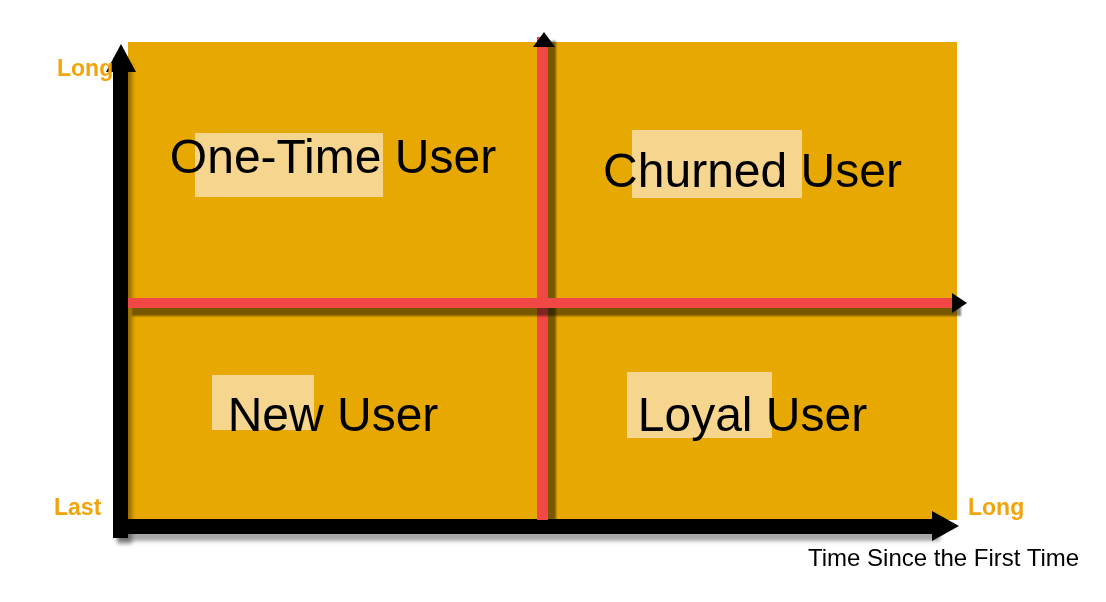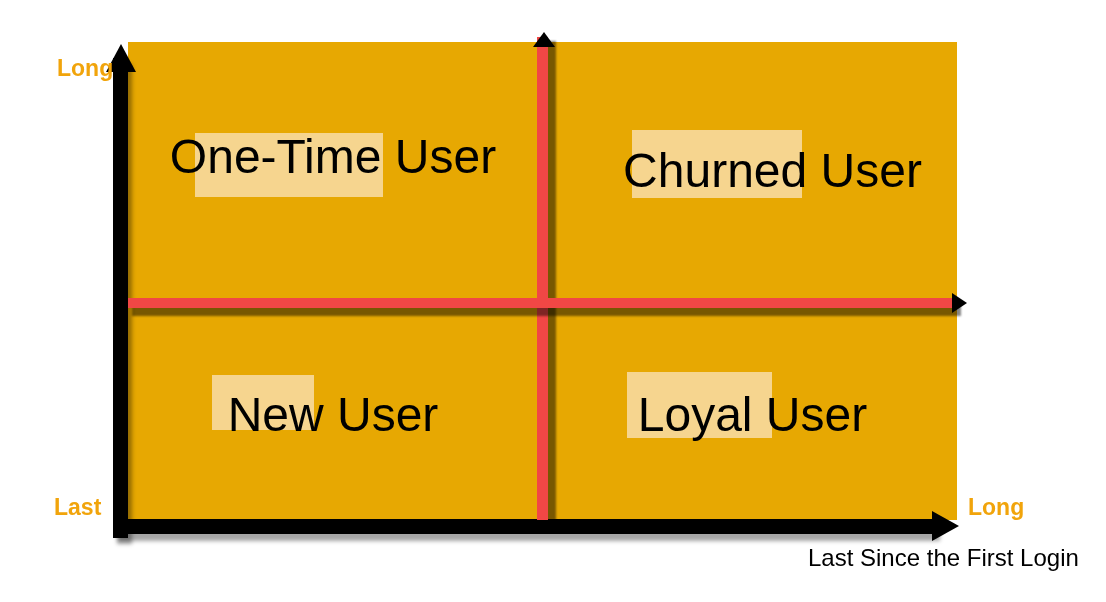--- a/index.html
+++ b/index.html
@@ -88,21 +88,21 @@
   .hl-q1{left:195px;top:133px;width:188px;height:64px;}
   .hl-q2{left:632px;top:130px;width:170px;height:68px;}
   .hl-q3{left:212px;top:375px;width:102px;height:55px;}
   .hl-q4{left:627px;top:372px;width:145px;height:66px;}
   
   .q{
     position:absolute;display:flex;align-items:center;justify-content:center;
     font-size:48px;color:var(--label-text,#000);white-space:nowrap;
   }
   .q1{left:128px;top:42px;width:410px;height:228px;}
-  .q2{left:548px;top:42px;width:409px;height:256px;margin-left:20px;}
+  .q2{left:548px;top:42px;width:409px;height:256px;}
   .q3{left:128px;top:308px;width:410px;height:212px;}
   .q4{left:548px;top:308px;width:409px;height:212px;}
 </style>
 </head>
 <body>
 
 <div class="canvas">
 
   <div class="field"></div>
 
@@ -127,19 +127,19 @@
   <div class="q q2">
     <span>Churned User</span>
   </div>
   <div class="q q3">
     <span>New User</span>
   </div>
   <div class="q q4">
     <span>Loyal User</span>
   </div>
 
-  <div class="x-title">Last Since the First Login</div>
+  <div class="x-title">Time Since the First Time</div>
 
   <div class="tick tick-y-long">Long</div>
   <div class="tick tick-y-short">Last</div>
   <div class="tick tick-x-long">Long</div>
 
 </div>
 
 </body></html>

